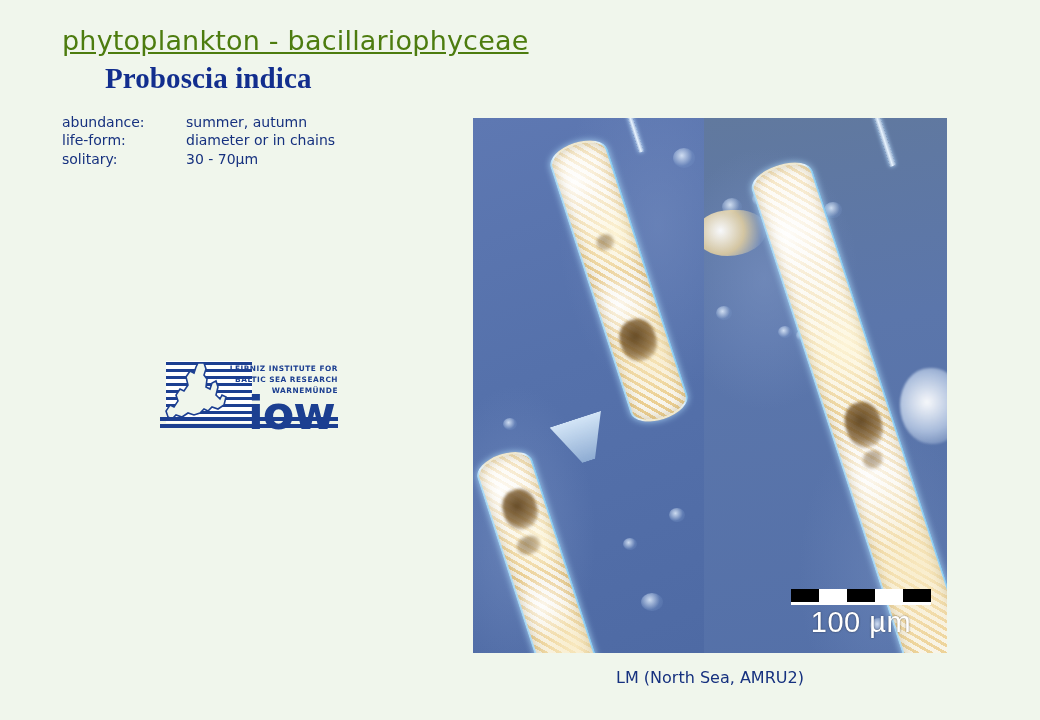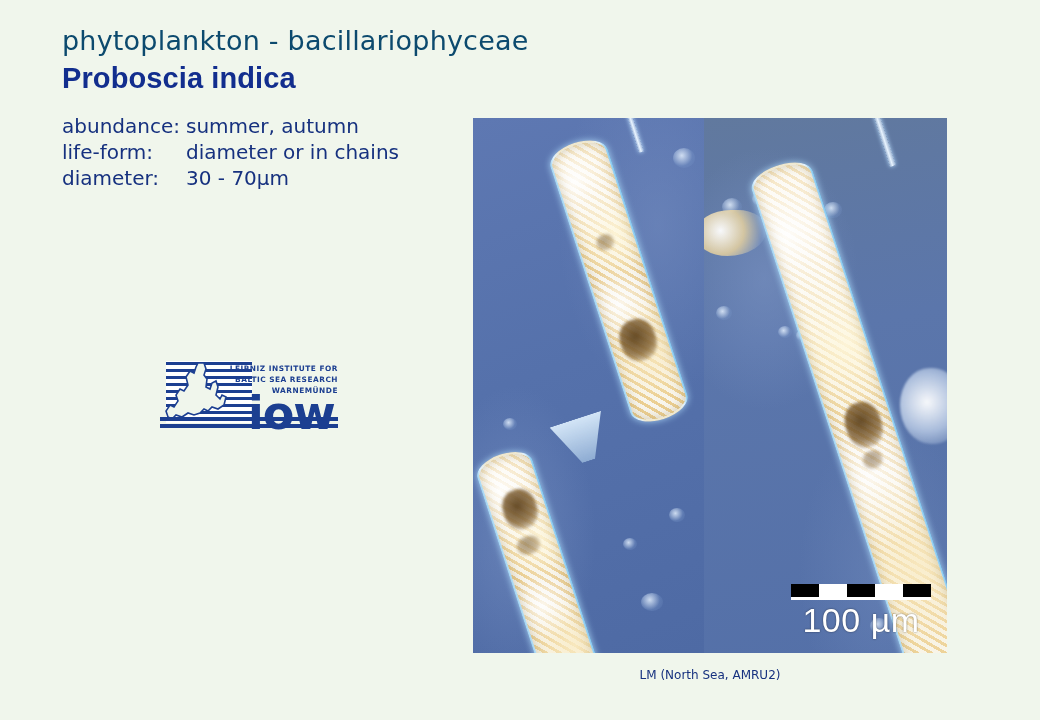--- a/index.html
+++ b/index.html
@@ -19,43 +19,45 @@
   #info-panel {
     position: absolute;
     left: 62px;
     top: 26px;
     width: 390px;
   }
   #group-heading {
     font-family: "DejaVu Sans", sans-serif;
     font-size: 27px;
     font-weight: 400;
-    color: #0c4a6e;
+    color: #4d7c0f;
     letter-spacing: 0.2px;
     line-height: 1.12;
     white-space: nowrap;
+    text-decoration: underline;
   }
   #species-name {
-    font-family: Liberation Sans, sans-serif;
+    font-family: Liberation Serif, serif;
     font-size: 29px;
     font-weight: 700;
     color: #122e8e;
     letter-spacing: 0.1px;
     line-height: 1.15;
     margin-top: 6px;
     white-space: nowrap;
+    margin-left: 43px;
   }
 
   
   #attributes {
     margin-top: 17px;
     border-collapse: collapse;
   }
   #attributes td {
-    font-size: 20px;
+    font-size: 14px;
     color: #16317f;
     font-weight: 400;
     padding: 0;
     line-height: 1.32;
     vertical-align: top;
     white-space: nowrap;
   }
   #attributes td.attr-label {
     width: 120px;
     padding-right: 4px;
@@ -156,36 +158,36 @@
     border-bottom: 3px solid #ffffff;
     box-sizing: content-box;
   }
   #scale-bar .seg { flex: 1 1 0; }
   #scale-bar .seg.dark  { background: #000000; }
   #scale-bar .seg.light { background: #ffffff; }
   #scale-label {
     margin-top: 3px;
     text-align: center;
     color: #ffffff;
-    font-size: 34px;
+    font-size: 29px;
     font-weight: 400;
     letter-spacing: 0.5px;
     line-height: 1;
     text-shadow: 0 0 2px rgba(0,0,0,0.55);
     font-family: "Liberation Sans", sans-serif;
   }
 
   
   #caption {
     position: absolute;
     left: 473px;
     top: 668px;
     width: 474px;
     text-align: center;
-    font-size: 12px;
+    font-size: 16px;
     color: #16317f;
     font-family: "DejaVu Sans", sans-serif;
   }
 </style>
 </head>
 <body>
 
 <div id="info-panel">
 
   <div id="group-heading">phytoplankton - bacillariophyceae</div>
@@ -196,21 +198,21 @@
     <tbody>
       <tr>
         <td class="attr-label">abundance:</td>
         <td class="attr-value">summer, autumn</td>
       </tr>
       <tr>
         <td class="attr-label">life-form:</td>
         <td class="attr-value">diameter or in chains</td>
       </tr>
       <tr>
-        <td class="attr-label">diameter:</td>
+        <td class="attr-label">solitary:</td>
         <td class="attr-value">30 - 70µm</td>
       </tr>
     </tbody>
   </table>
 </div>
 
 <div id="iow-logo">
   <svg width="180" height="80" viewBox="0 0 180 80">
     <defs>
       <clipPath id="baltic-map-clip">

